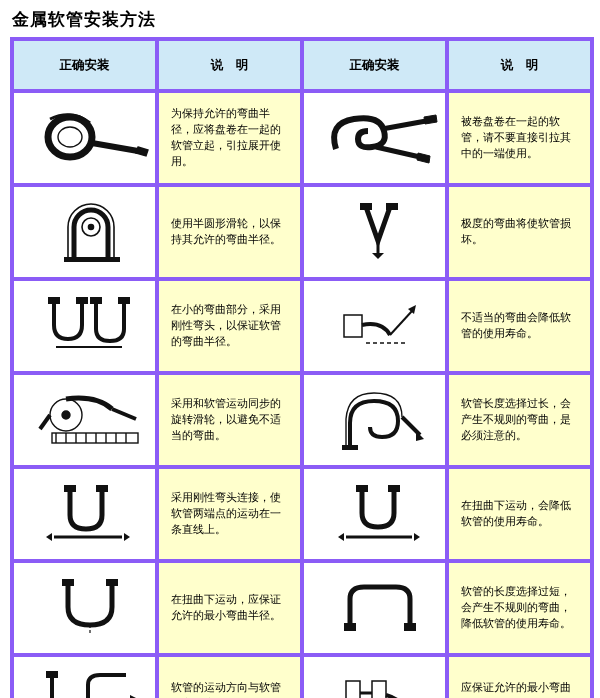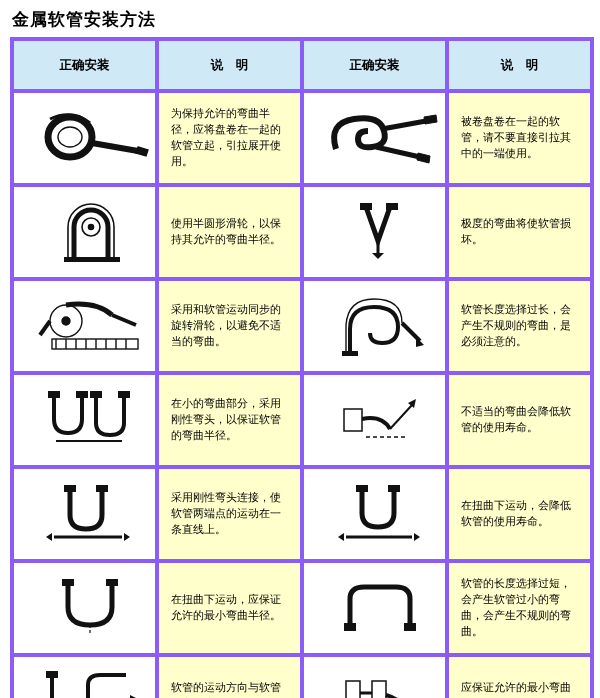--- a/index.html
+++ b/index.html
@@ -138,20 +138,49 @@
               <path d="M56 52 l6 6 6 -6 z" fill="#111" stroke="none"></path>
             </g>
           </svg>
         </td>
         <td class="txt-cell">极度的弯曲将使软管损坏。</td>
       </tr>
 
       <tr>
         <td class="img-cell">
           <svg width="130" height="62" viewBox="0 0 130 62">
+            <g class="ink" stroke-width="1.5">
+              <path d="M28 8 L28 30 q0 14 14 14 q14 0 14 -14 L56 8" stroke-width="4"></path>
+              <path d="M70 8 L70 34 q0 12 14 12 q14 0 14 -12 L98 8" stroke-width="4"></path>
+              <rect x="22" y="2" width="12" height="7" fill="#111" stroke="none"></rect>
+              <rect x="50" y="2" width="12" height="7" fill="#111" stroke="none"></rect>
+              <rect x="64" y="2" width="12" height="7" fill="#111" stroke="none"></rect>
+              <rect x="92" y="2" width="12" height="7" fill="#111" stroke="none"></rect>
+              <path d="M30 52 L96 52" stroke-width="2"></path>
+            </g>
+          </svg>
+        </td>
+        <td class="txt-cell">在小的弯曲部分，采用刚性弯头，以保证软管的弯曲半径。</td>
+        <td class="img-cell">
+          <svg width="130" height="62" viewBox="0 0 130 62">
+            <g class="ink" stroke-width="1.5">
+              <rect x="28" y="20" width="18" height="22" fill="none"></rect>
+              <path d="M46 30 q20 -4 28 10" stroke-width="4"></path>
+              <path d="M74 40 L96 16" stroke-width="2"></path>
+              <path d="M92 14 l8 -4 -2 9 z" fill="#111" stroke="none"></path>
+              <path d="M50 48 L92 48" stroke-width="1.4" stroke-dasharray="4 3"></path>
+            </g>
+          </svg>
+        </td>
+        <td class="txt-cell">不适当的弯曲会降低软管的使用寿命。</td>
+      </tr>
+
+      <tr>
+        <td class="img-cell">
+          <svg width="130" height="62" viewBox="0 0 130 62">
             <g class="ink" stroke-width="1.4">
               <circle cx="40" cy="26" r="16"></circle>
               <circle cx="40" cy="26" r="4" fill="#111"></circle>
               <path d="M40 10 q30 -4 46 10" stroke-width="5"></path>
               <path d="M24 26 L14 40" stroke-width="4"></path>
               <rect x="26" y="44" width="86" height="10"></rect>
               <path d="M30 44 L30 54 M40 44 L40 54 M50 44 L50 54 M60 44 L60 54 M70 44 L70 54 M80 44 L80 54 M90 44 L90 54 M100 44 L100 54"></path>
               <path d="M86 20 L110 30" stroke-width="4"></path>
             </g>
           </svg>
@@ -164,49 +193,20 @@
               <path d="M30 58 L30 30 q2 -26 28 -26 q28 0 28 24"></path>
               <rect x="26" y="56" width="16" height="5" fill="#111" stroke="none"></rect>
               <path d="M86 28 L104 46" stroke-width="4"></path>
               <path d="M100 42 l8 8 -8 2 z" fill="#111" stroke="none"></path>
             </g>
           </svg>
         </td>
         <td class="txt-cell">软管长度选择过长，会产生不规则的弯曲，是必须注意的。</td>
       </tr>
 
-      <tr>
-        <td class="img-cell">
-          <svg width="130" height="62" viewBox="0 0 130 62">
-            <g class="ink" stroke-width="1.5">
-              <path d="M28 8 L28 30 q0 14 14 14 q14 0 14 -14 L56 8" stroke-width="4"></path>
-              <path d="M70 8 L70 34 q0 12 14 12 q14 0 14 -12 L98 8" stroke-width="4"></path>
-              <rect x="22" y="2" width="12" height="7" fill="#111" stroke="none"></rect>
-              <rect x="50" y="2" width="12" height="7" fill="#111" stroke="none"></rect>
-              <rect x="64" y="2" width="12" height="7" fill="#111" stroke="none"></rect>
-              <rect x="92" y="2" width="12" height="7" fill="#111" stroke="none"></rect>
-              <path d="M30 52 L96 52" stroke-width="2"></path>
-            </g>
-          </svg>
-        </td>
-        <td class="txt-cell">在小的弯曲部分，采用刚性弯头，以保证软管的弯曲半径。</td>
-        <td class="img-cell">
-          <svg width="130" height="62" viewBox="0 0 130 62">
-            <g class="ink" stroke-width="1.5">
-              <rect x="28" y="20" width="18" height="22" fill="none"></rect>
-              <path d="M46 30 q20 -4 28 10" stroke-width="4"></path>
-              <path d="M74 40 L96 16" stroke-width="2"></path>
-              <path d="M92 14 l8 -4 -2 9 z" fill="#111" stroke="none"></path>
-              <path d="M50 48 L92 48" stroke-width="1.4" stroke-dasharray="4 3"></path>
-            </g>
-          </svg>
-        </td>
-        <td class="txt-cell">不适当的弯曲会降低软管的使用寿命。</td>
-      </tr>
-
 
       <tr>
         <td class="img-cell">
           <svg width="130" height="62" viewBox="0 0 130 62">
             <g class="ink" stroke-width="1.5">
               <path d="M44 8 L44 32 q0 14 16 14 q16 0 16 -14 L76 8" stroke-width="5"></path>
               <rect x="38" y="2" width="12" height="7" fill="#111" stroke="none"></rect>
               <rect x="70" y="2" width="12" height="7" fill="#111" stroke="none"></rect>
               <path d="M28 54 L96 54" stroke-width="3"></path>
               <path d="M26 50 l-6 4 6 4 z" fill="#111" stroke="none"></path>
@@ -245,21 +245,21 @@
         <td class="txt-cell">在扭曲下运动，应保证允许的最小弯曲半径。</td>
         <td class="img-cell">
           <svg width="130" height="62" viewBox="0 0 130 62">
             <g class="ink" stroke-width="1.5">
               <path d="M34 48 L34 22 q0 -12 14 -12 L80 10 q14 0 14 12 L94 48" stroke-width="5"></path>
               <rect x="28" y="46" width="12" height="8" fill="#111" stroke="none"></rect>
               <rect x="88" y="46" width="12" height="8" fill="#111" stroke="none"></rect>
             </g>
           </svg>
         </td>
-        <td class="txt-cell">软管的长度选择过短，会产生软管过小的弯曲，会产生不规则的弯曲。</td>
+        <td class="txt-cell">软管的长度选择过短，会产生不规则的弯曲，降低软管的使用寿命。</td>
       </tr>
 
       <tr>
         <td class="img-cell">
           <svg width="130" height="70" viewBox="0 0 130 70">
             <g class="ink" stroke-width="1.5">
               <path d="M26 8 L26 34 q0 16 18 16 q18 0 18 -16 L62 16 q0 -10 12 -10 L100 6" stroke-width="4"></path>
               <rect x="20" y="2" width="12" height="7" fill="#111" stroke="none"></rect>
               <circle cx="44" cy="58" r="7"></circle>
               <path d="M76 30 L104 30" stroke-width="2"></path>

